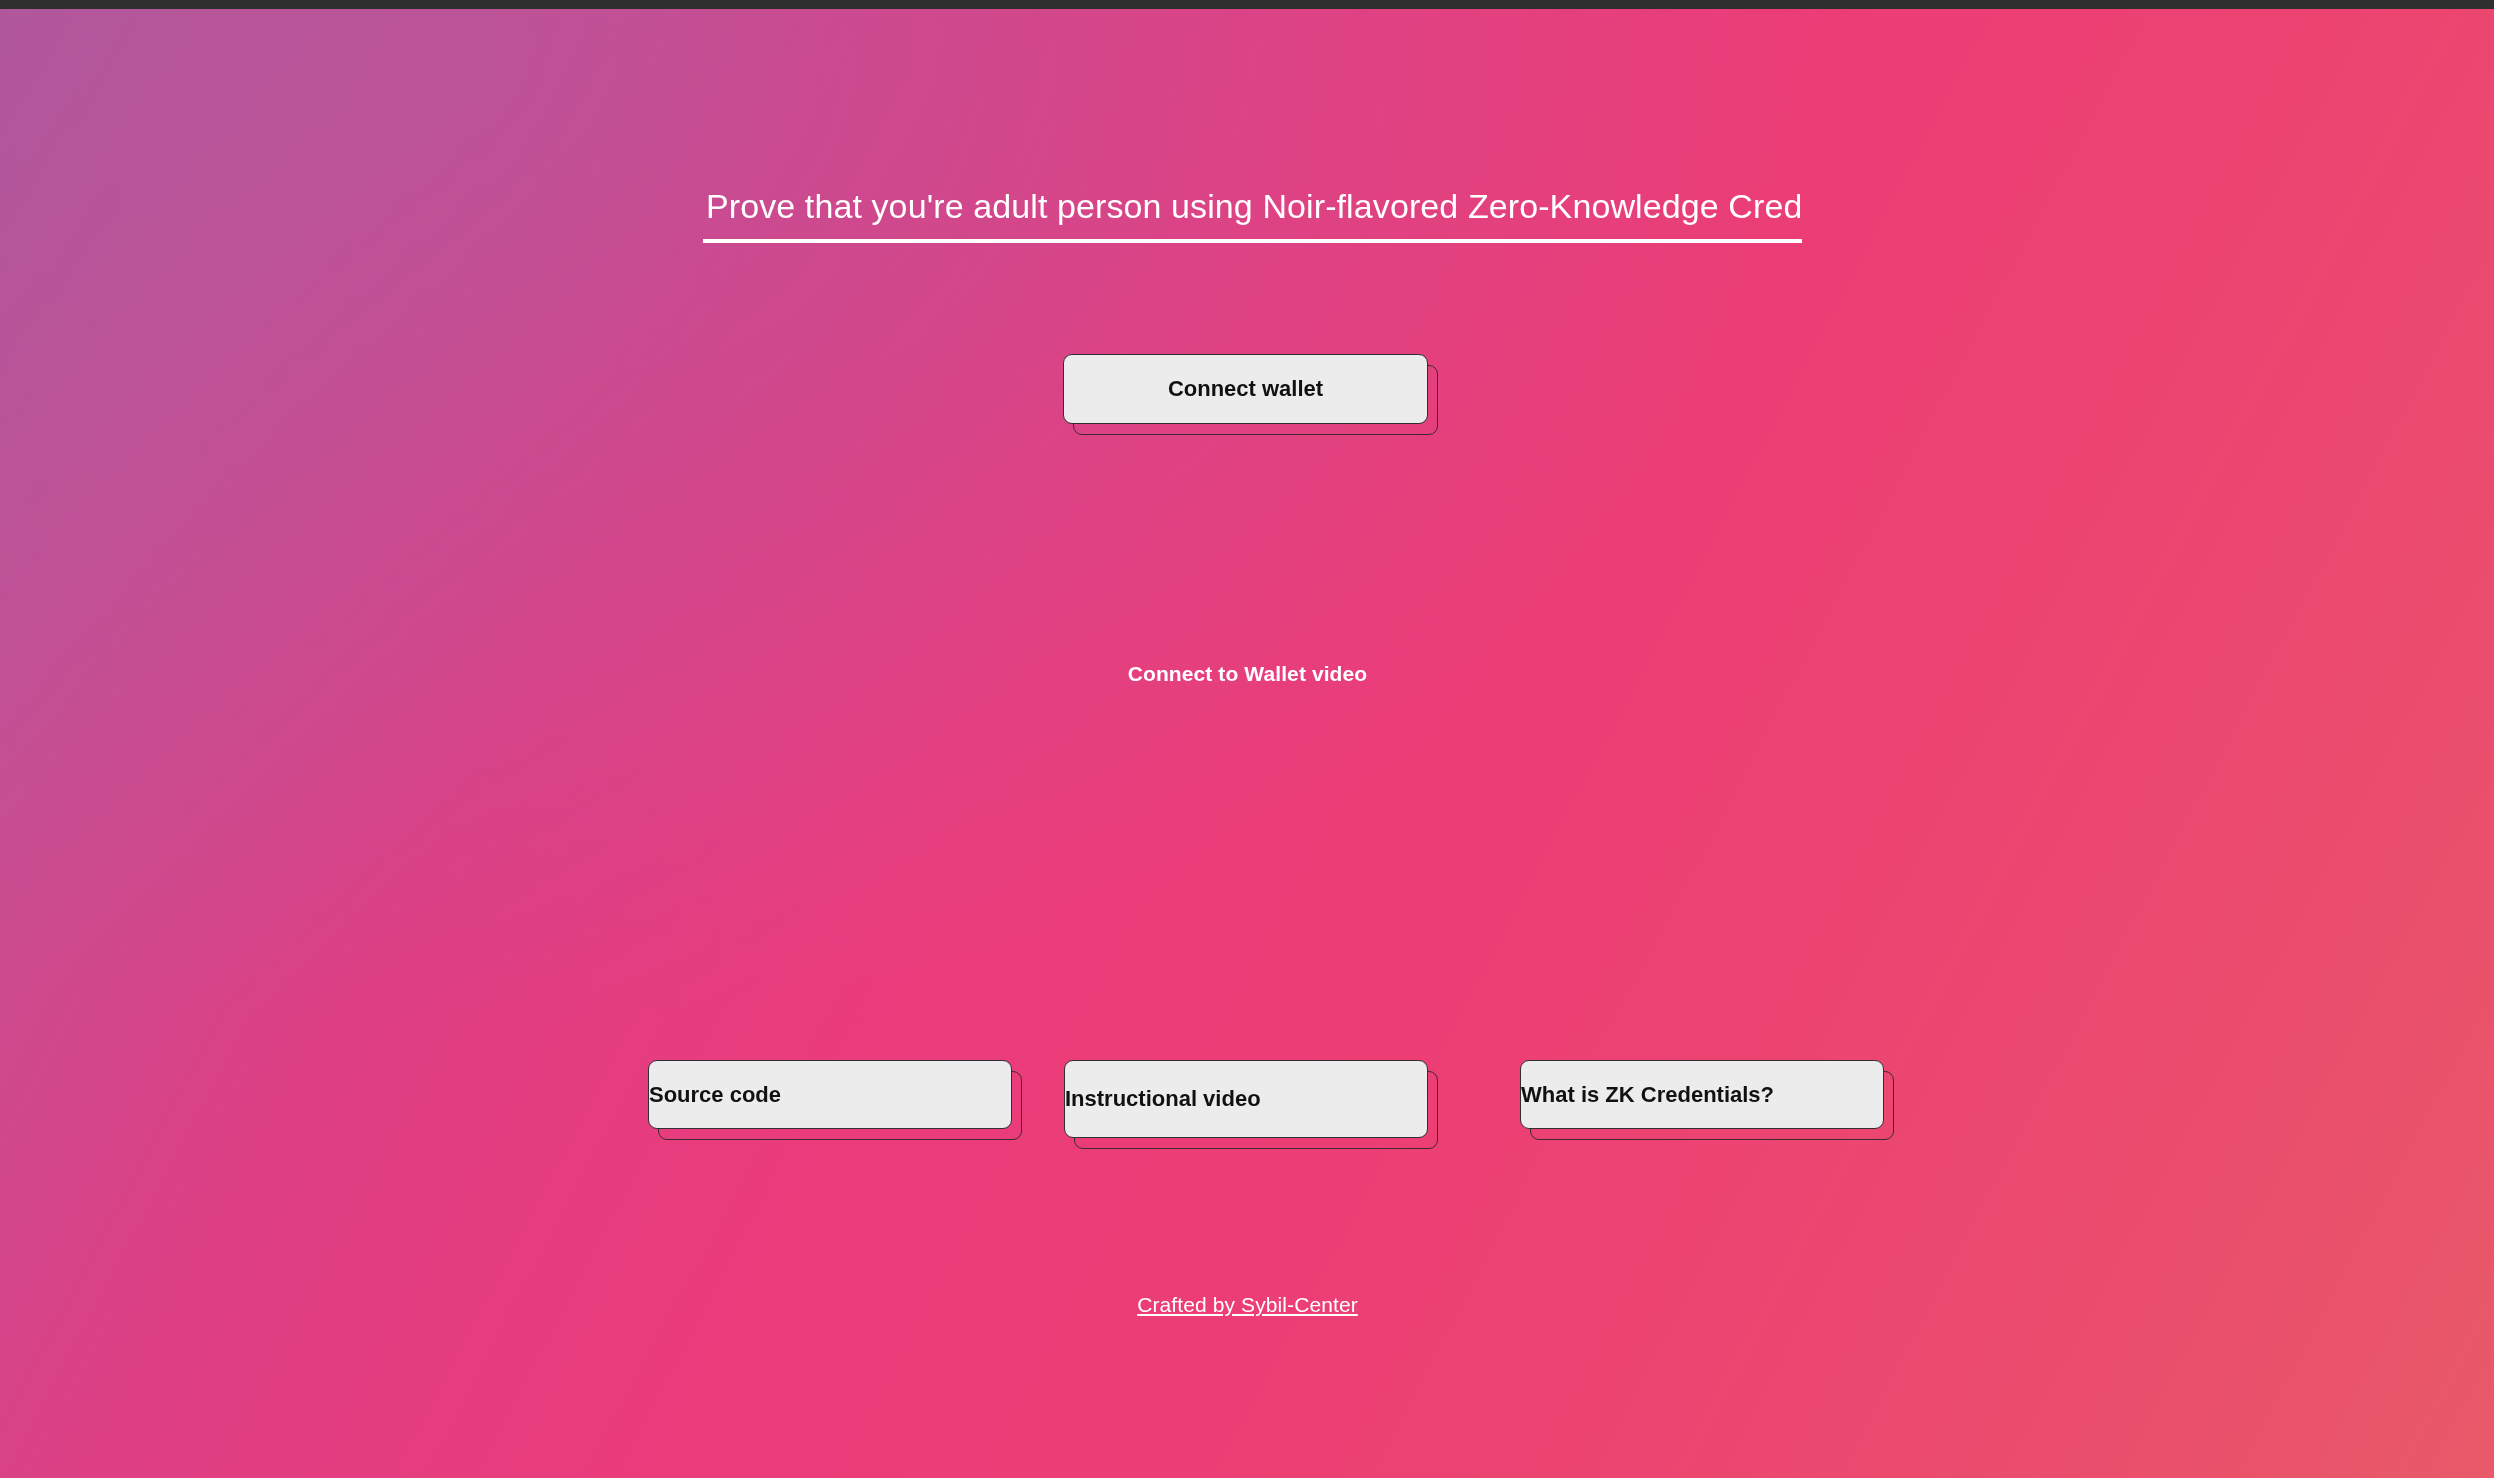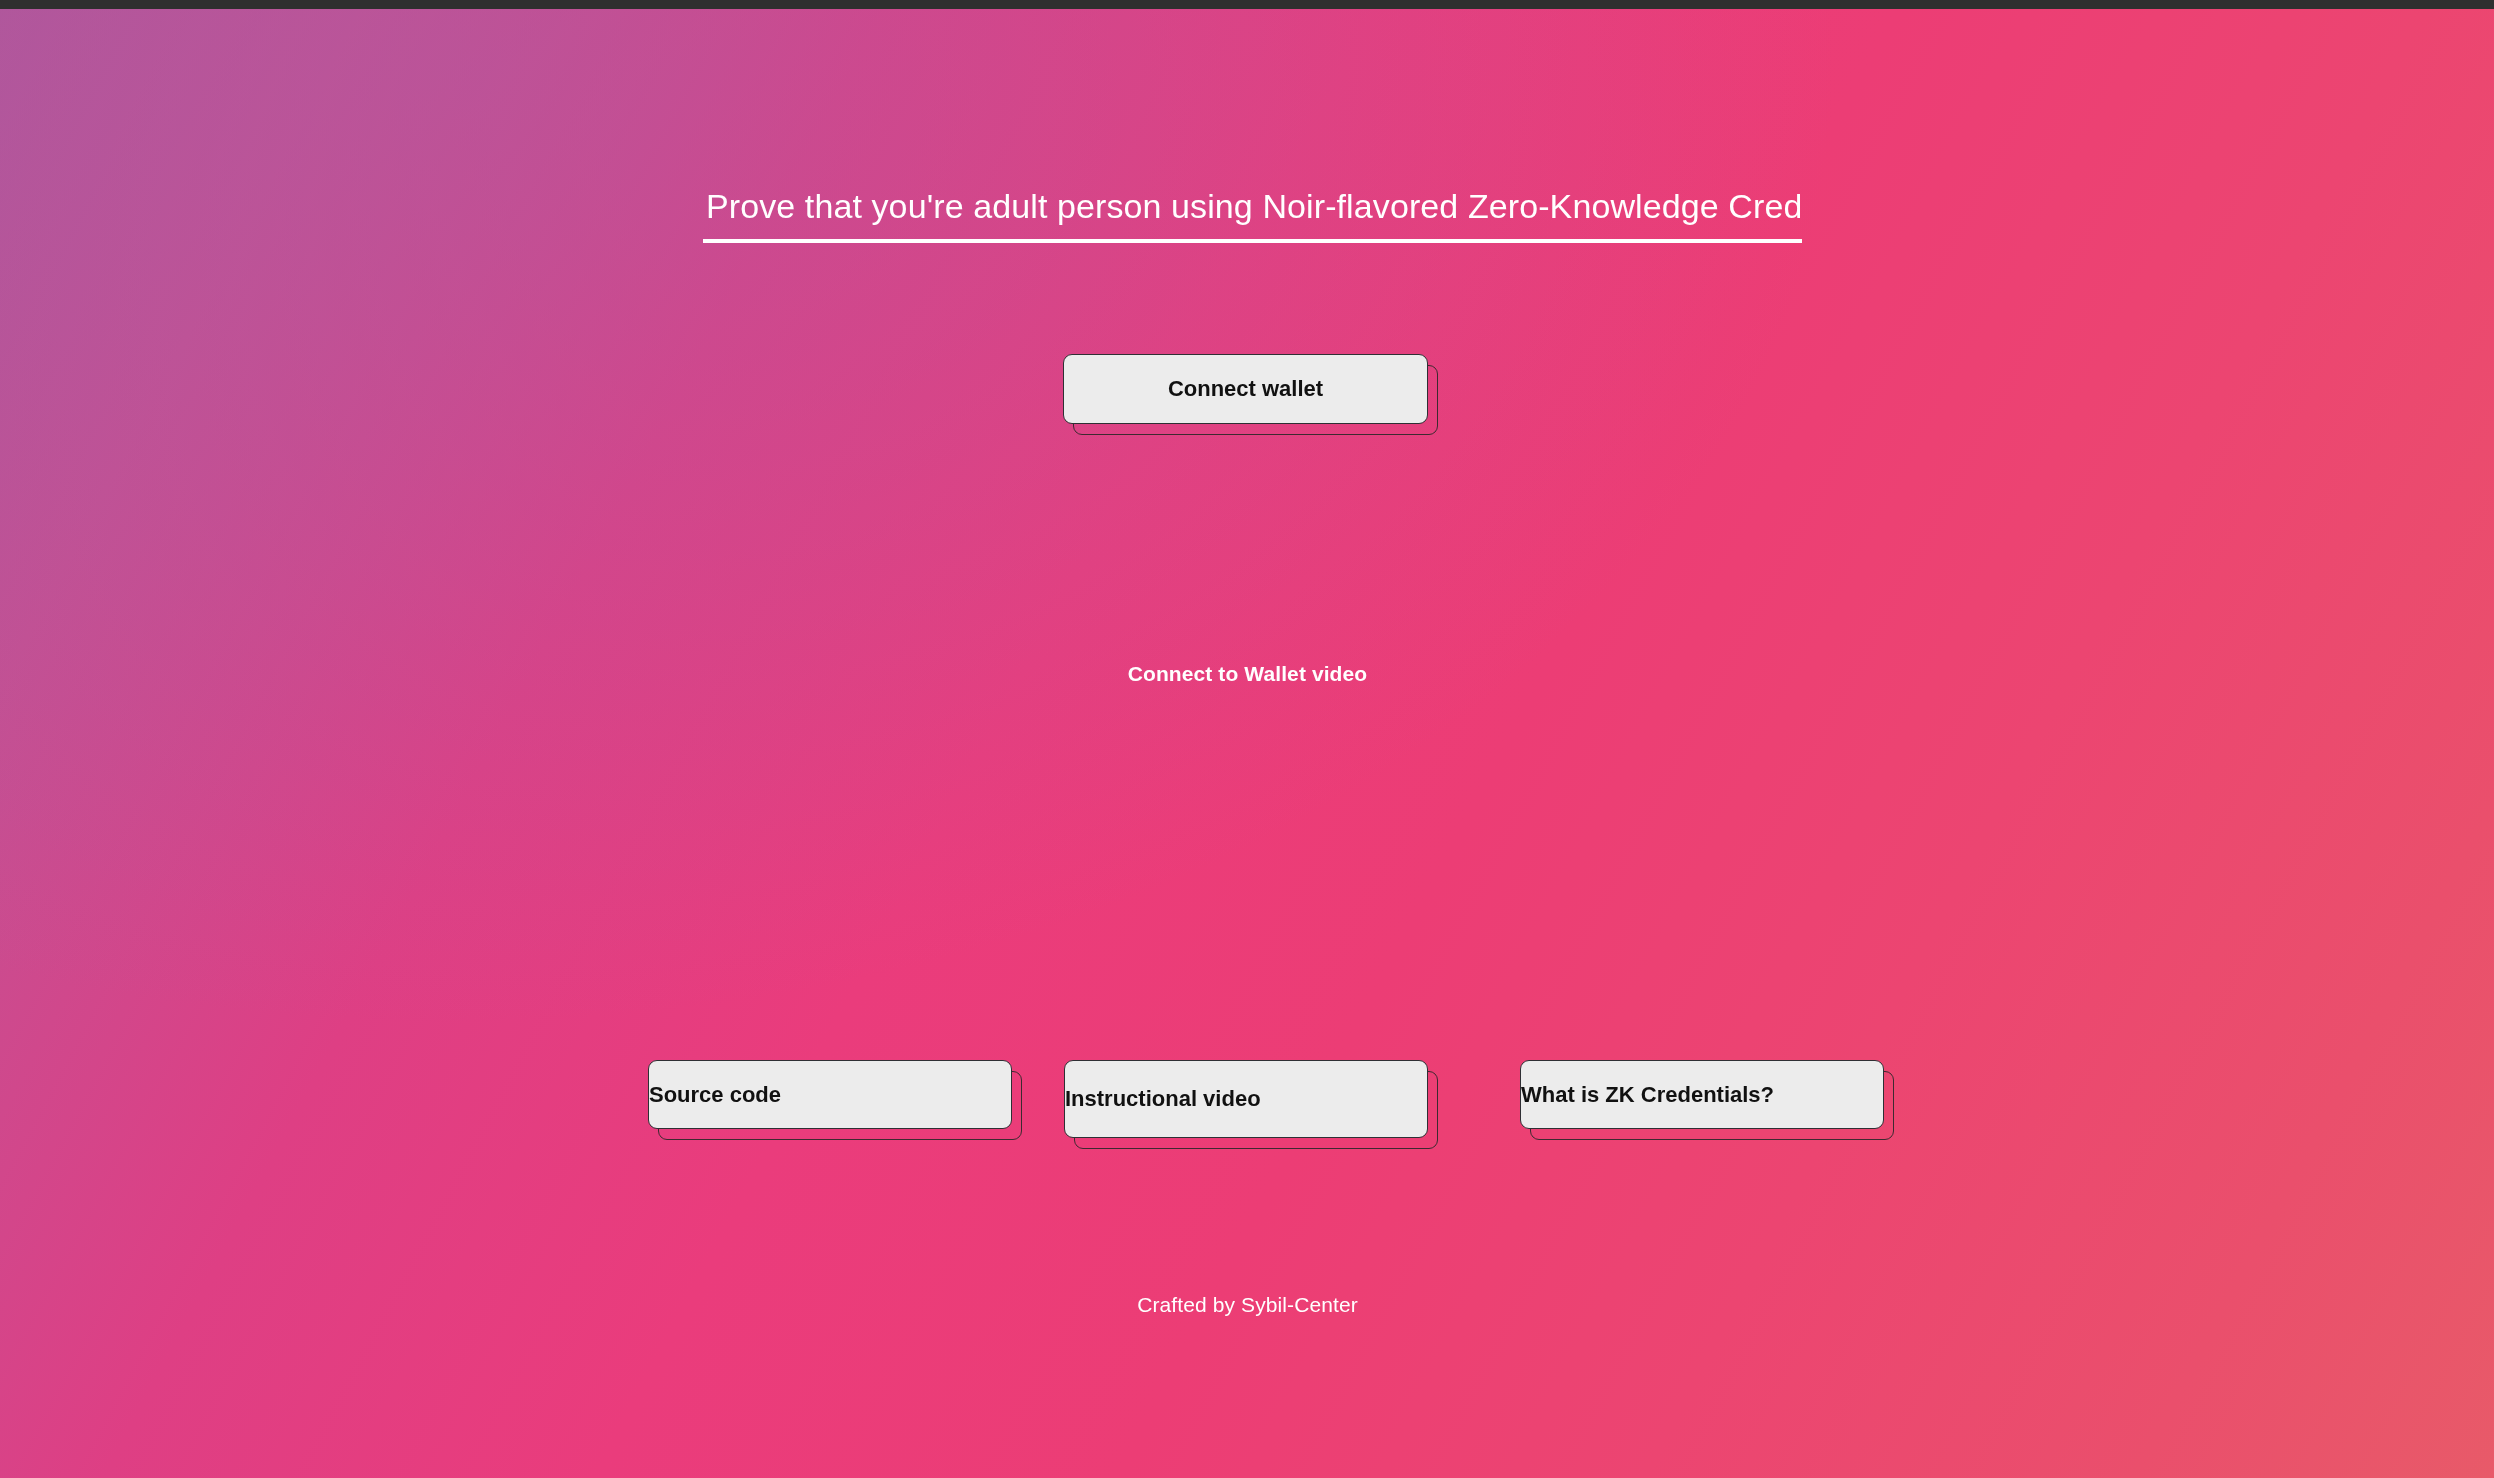--- a/index.html
+++ b/index.html
@@ -160,20 +160,21 @@
   #footer-text {
     position: absolute;
     left: 0;
     top: 1284px;
     width: 2495px;
     text-align: center;
     color: #ffffff;
     font-size: 21px;
     font-weight: 400;
     letter-spacing: 0.1px;
+    text-decoration: underline;
   }
 </style>
 </head>
 <body>
 
 <div id="page">
 
   <div id="top-chrome"></div>
 
   <div id="viewport">

